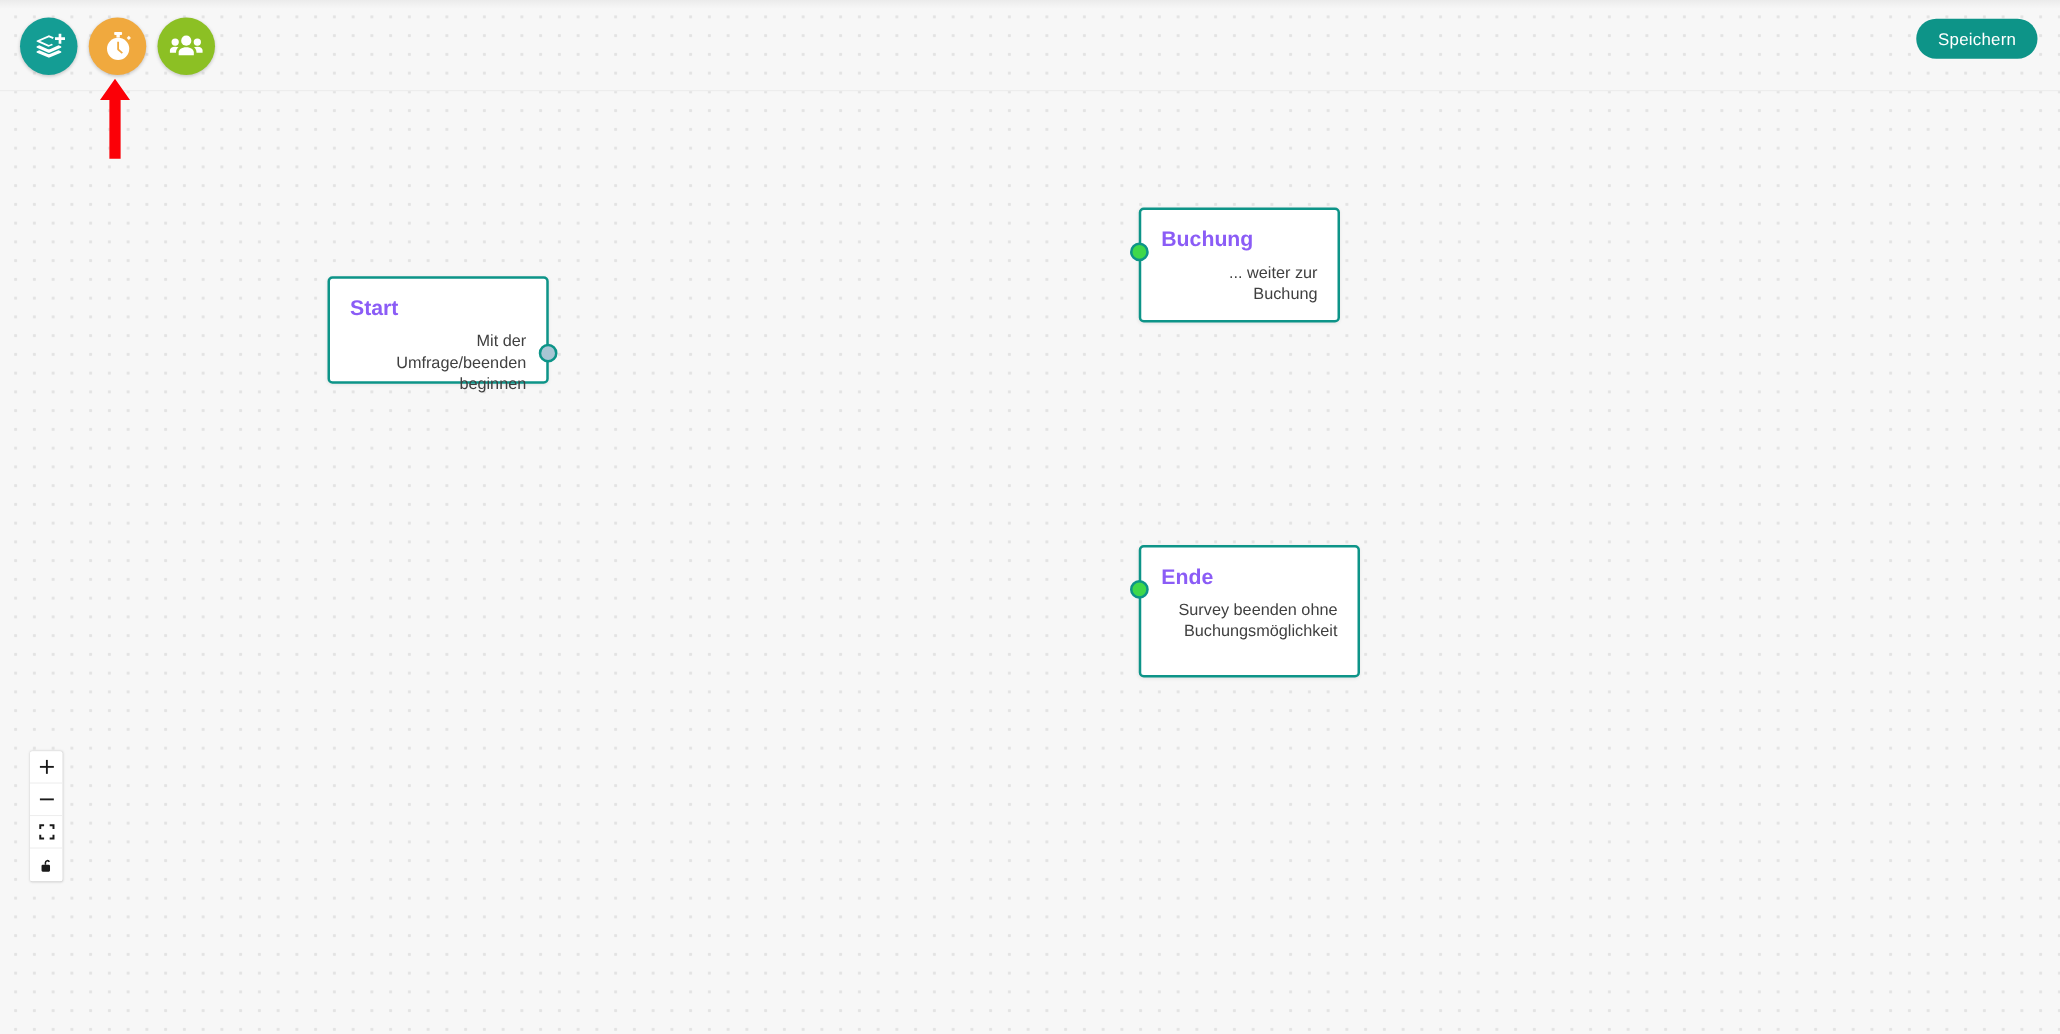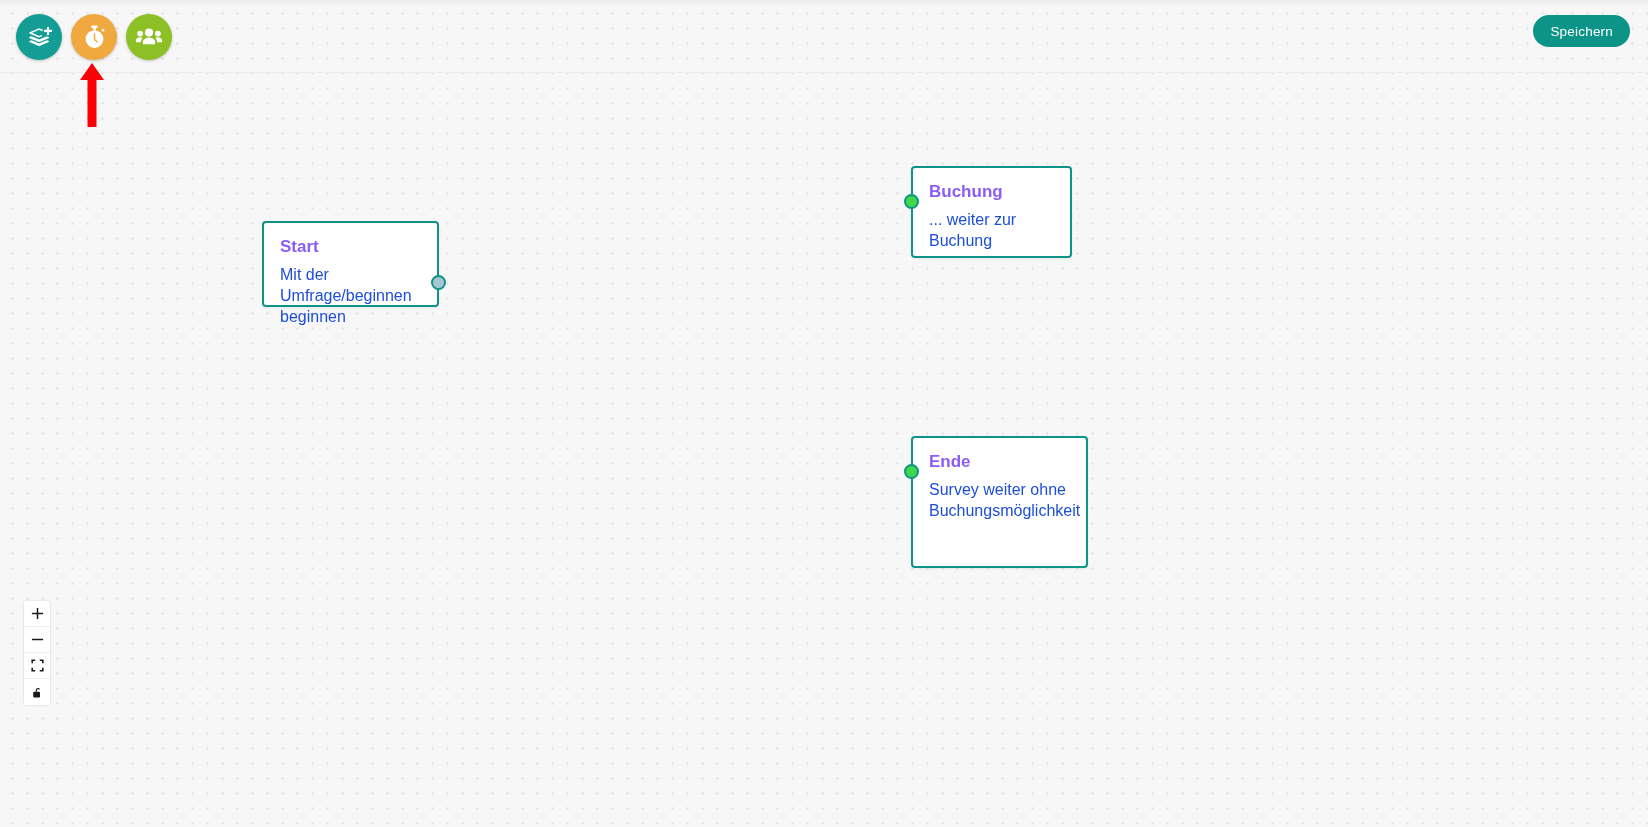--- a/index.html
+++ b/index.html
@@ -93,28 +93,29 @@
     padding: 14px 16px 12px 16px;
   }
   .node-title {
     font-size: 17px;
     font-weight: bold;
     color: #8b5cf6;
     line-height: 1.15;
   }
   .node-sub {
     margin-top: 7px;
-    font-size: 16px;
-    color: #1d4ed8;
+    font-size: 13px;
+    color: #404040;
     line-height: 1.32;
+    text-align: right;
   }
 
   #node-start   { left: 262px; top: 221px;  width: 177px; height: 86px; }
   #node-buchung { left: 911px; top: 166px;  width: 161px; height: 92px;  }
-  #node-ende    { left: 911px; top: 436px;  width: 177px; height: 132px; }
+  #node-ende    { left: 911px; top: 436px;  width: 177px; height: 106px; }
 
   
   .handle {
     position: absolute;
     width: 15px; height: 15px;
     border-radius: 50%;
     border: 2px solid #0d9488;
     background: #a8c6d4;
     z-index: 6;
   }
@@ -200,33 +201,33 @@
   <button class="save-btn" style="background:#0d9488">Speichern</button>
 
   <div class="annot-arrow">
     <svg width="26" height="66" viewBox="0 0 26 66">
       <path d="M13 1 L25 18 L17.5 18 L17.5 65 L8.5 65 L8.5 18 L1 18 Z" fill="#fb0007"></path>
     </svg>
   </div>
 
   <div class="node" id="node-start">
     <div class="node-title">Start</div>
-    <div class="node-sub">Mit der Umfrage/beginnen beginnen</div>
+    <div class="node-sub">Mit der Umfrage/beenden beginnen</div>
     <div class="handle source"></div>
   </div>
 
   <div class="node" id="node-buchung">
     <div class="node-title">Buchung</div>
     <div class="node-sub">... weiter zur Buchung</div>
     <div class="handle target"></div>
   </div>
 
   <div class="node" id="node-ende">
     <div class="node-title">Ende</div>
-    <div class="node-sub">Survey weiter ohne Buchungsmöglichkeit</div>
+    <div class="node-sub">Survey beenden ohne Buchungsmöglichkeit</div>
     <div class="handle target"></div>
   </div>
 
   <div class="controls">
 
     <button class="ctrl-btn">
       <span>
         <svg width="13" height="13" viewBox="0 0 14 14">
           <rect x="6.2" y="1" width="1.6" height="12" fill="#1a1a1a"></rect>
           <rect x="1" y="6.2" width="12" height="1.6" fill="#1a1a1a"></rect>

